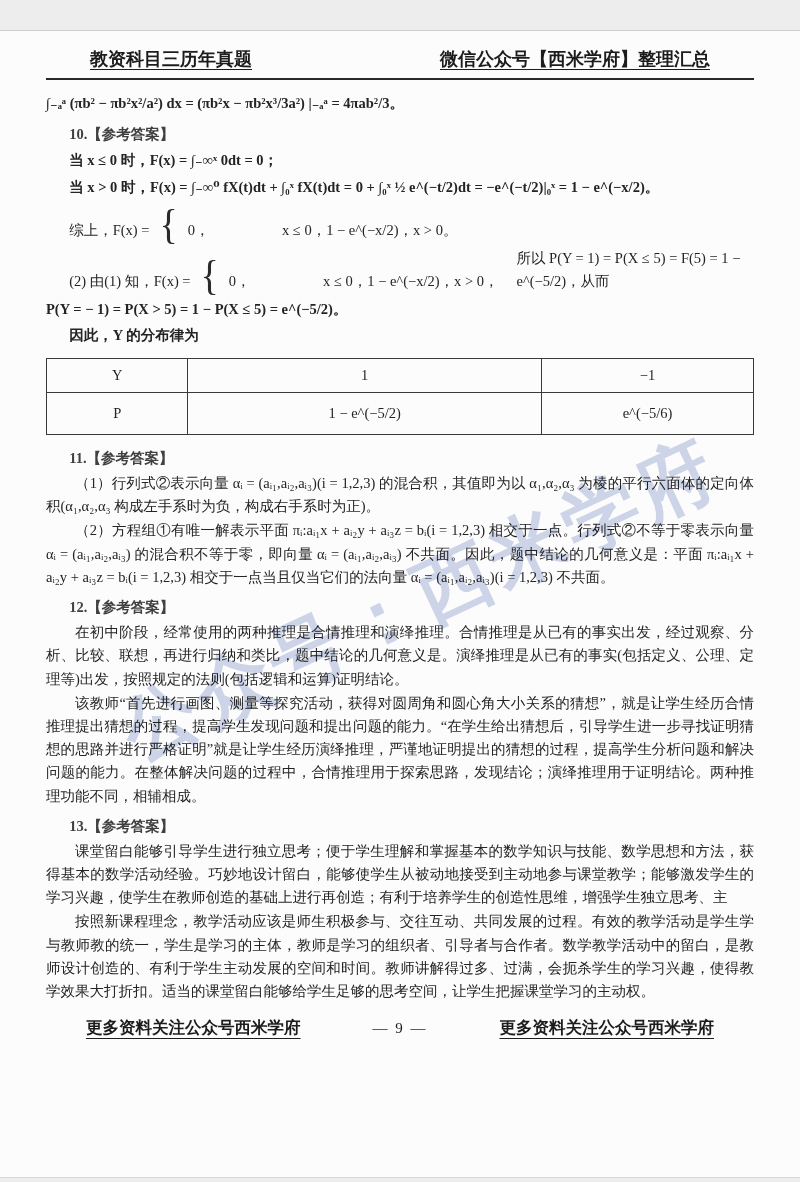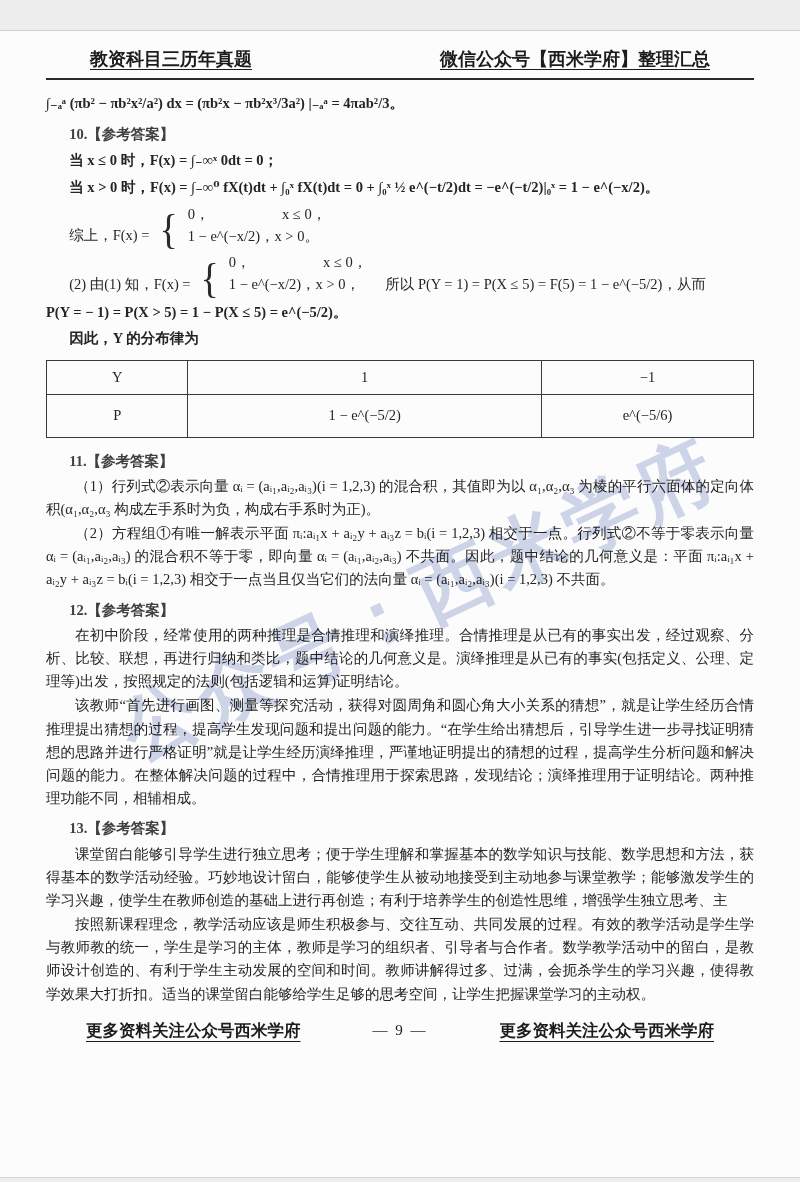--- a/index.html
+++ b/index.html
@@ -39,21 +39,21 @@
   main{position:relative;z-index:1;margin-top:12px;font-size:14.5px;line-height:1.6;}
   .mline{margin:3px 0 3px 1.6em;font-weight:bold;}
   .mline.flush{margin-left:0;}
   .mline.tall{margin:8px 0 8px 0;}
   .ans-head{margin:7px 0 2px 1.6em;font-weight:600;color:#404040;}
   .para{text-indent:2em;margin:1px 0;text-align:justify;}
 
   
   .piecewise{display:flex;align-items:flex-end;gap:10px;margin:5px 0 5px 1.6em;}
   .brace{font-size:38px;line-height:1;font-weight:300;transform:scaleY(1.12);color:#2a2a2a;}
-  .cases{display:flex;flex-direction:column;line-height:1.5;}
+  .cases{display:flex;flex-direction:row;line-height:1.5;}
   .pw-suffix{margin-left:8px;flex:1;}
 
   
   table.dist{
     width:100%;border-collapse:collapse;margin:10px 0 12px 0;
     font-size:14.5px;
   }
   table.dist td{
     border:1px solid #3a3a3a;text-align:center;vertical-align:middle;
     padding:5px 4px;

